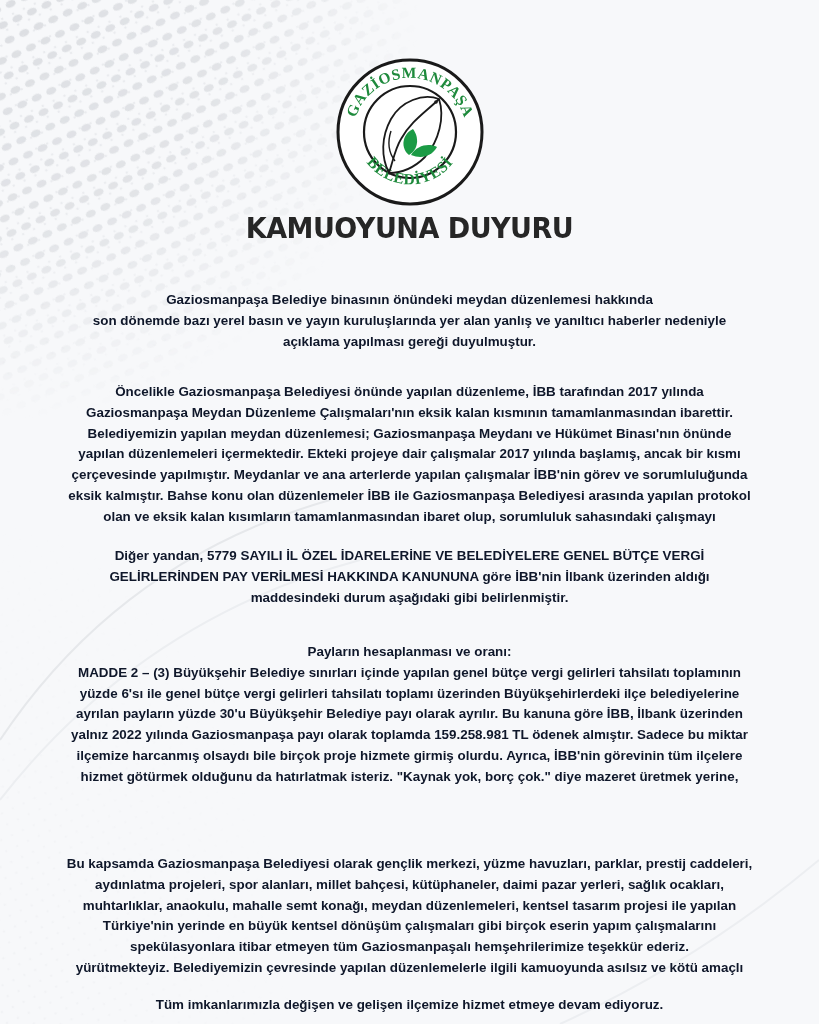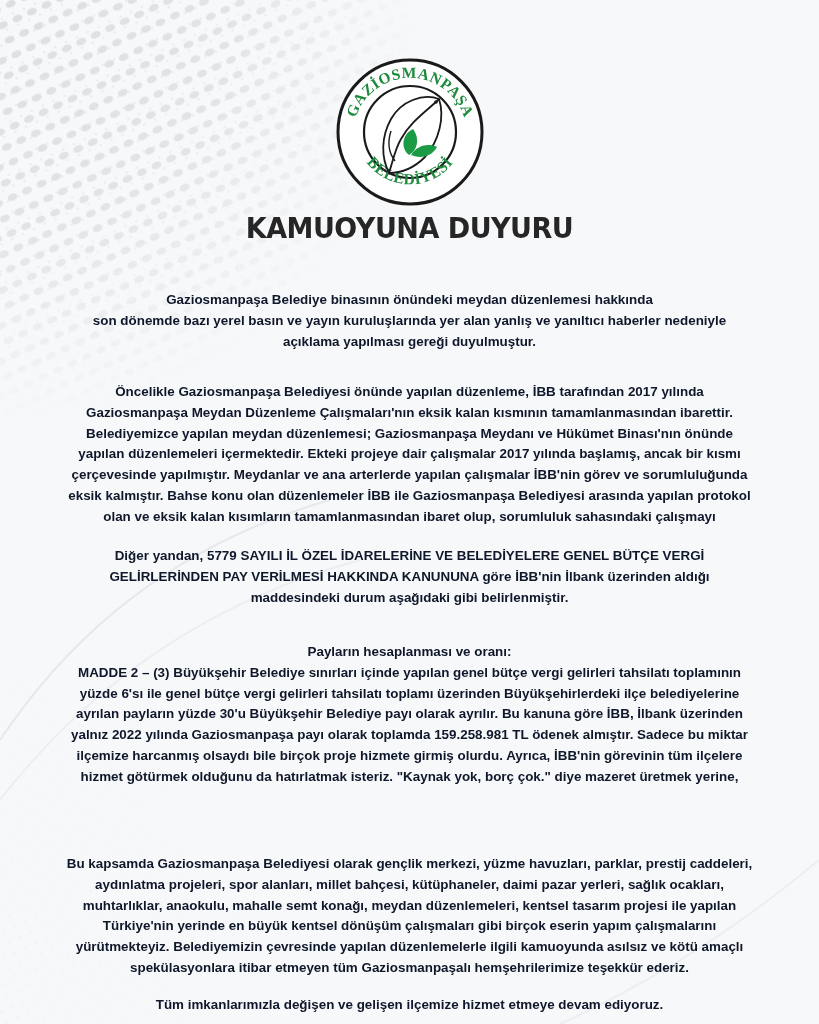--- a/index.html
+++ b/index.html
@@ -130,21 +130,21 @@
 
   <div class="body-text" style="top:290px;">
     <span class="line">Gaziosmanpaşa Belediye binasının  önündeki meydan düzenlemesi hakkında</span>
     <span class="line">son dönemde bazı yerel basın ve yayın kuruluşlarında yer alan yanlış ve yanıltıcı haberler nedeniyle</span>
     <span class="line">açıklama yapılması gereği duyulmuştur.</span>
   </div>
 
   <div class="body-text" style="top:371px;margin-top:11px;">
     <span class="line">Öncelikle Gaziosmanpaşa Belediyesi önünde yapılan düzenleme, İBB tarafından 2017 yılında</span>
     <span class="line">Gaziosmanpaşa Meydan Düzenleme Çalışmaları'nın eksik kalan kısmının tamamlanmasından ibarettir.</span>
-    <span class="line">Belediyemizce yapılan meydan düzenlemesi; Gaziosmanpaşa Meydanı ve Hükümet Binası'nın önünde</span>
+    <span class="line">Belediyemizin yapılan meydan düzenlemesi; Gaziosmanpaşa Meydanı ve Hükümet Binası'nın önünde</span>
     <span class="line">yapılan düzenlemeleri içermektedir. Ekteki projeye dair çalışmalar 2017 yılında başlamış, ancak bir kısmı</span>
     <span class="line">çerçevesinde yapılmıştır. Meydanlar ve ana arterlerde yapılan çalışmalar İBB'nin görev ve sorumluluğunda</span>
     <span class="line">eksik kalmıştır. Bahse konu olan düzenlemeler İBB ile Gaziosmanpaşa Belediyesi arasında yapılan protokol</span>
     <span class="line">olan ve eksik kalan kısımların tamamlanmasından ibaret olup, sorumluluk sahasındaki çalışmayı</span>
   </div>
 
   <div class="body-text" style="top:546px;">
     <span class="line">Diğer yandan, 5779 SAYILI İL ÖZEL İDARELERİNE VE BELEDİYELERE GENEL BÜTÇE VERGİ</span>
     <span class="line">GELİRLERİNDEN PAY VERİLMESİ HAKKINDA KANUNUNA göre İBB'nin İlbank üzerinden aldığı</span>
     <span class="line">maddesindeki durum aşağıdaki gibi belirlenmiştir.</span>
@@ -158,21 +158,21 @@
     <span class="line">yalnız 2022 yılında Gaziosmanpaşa payı olarak toplamda 159.258.981 TL ödenek almıştır. Sadece bu miktar</span>
     <span class="line">ilçemize harcanmış olsaydı bile birçok proje hizmete girmiş olurdu. Ayrıca, İBB'nin görevinin tüm ilçelere</span>
     <span class="line">hizmet götürmek olduğunu da hatırlatmak isteriz. "Kaynak yok, borç çok." diye mazeret üretmek yerine,</span>
   </div>
 
   <div class="body-text" style="top:854px;">
     <span class="line">Bu kapsamda Gaziosmanpaşa Belediyesi olarak gençlik merkezi, yüzme havuzları, parklar, prestij caddeleri,</span>
     <span class="line">aydınlatma projeleri, spor alanları, millet bahçesi, kütüphaneler, daimi pazar yerleri, sağlık ocakları,</span>
     <span class="line">muhtarlıklar, anaokulu, mahalle semt konağı, meydan düzenlemeleri, kentsel tasarım projesi ile yapılan</span>
     <span class="line">Türkiye'nin yerinde en büyük kentsel dönüşüm çalışmaları gibi birçok eserin yapım çalışmalarını</span>
+    <span class="line">spekülasyonlara itibar etmeyen tüm Gaziosmanpaşalı hemşehrilerimize teşekkür ederiz.</span>
     <span class="line">yürütmekteyiz. Belediyemizin çevresinde yapılan düzenlemelerle ilgili kamuoyunda asılsız ve kötü amaçlı</span>
-    <span class="line">spekülasyonlara itibar etmeyen tüm Gaziosmanpaşalı hemşehrilerimize teşekkür ederiz.</span>
   </div>
 
   <div class="body-text" style="top:995px;">
     <span class="line">Tüm imkanlarımızla değişen ve gelişen ilçemize hizmet etmeye devam ediyoruz.</span>
   </div>
 
 </div>
 
 </body></html>

